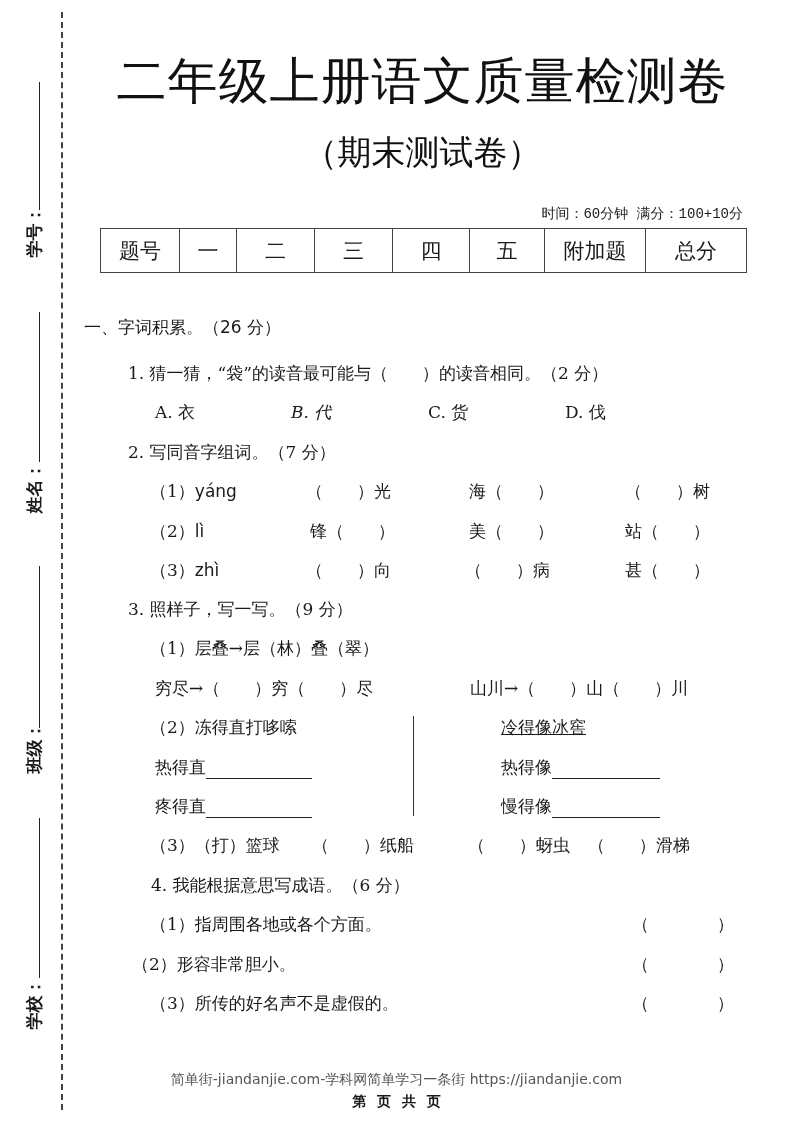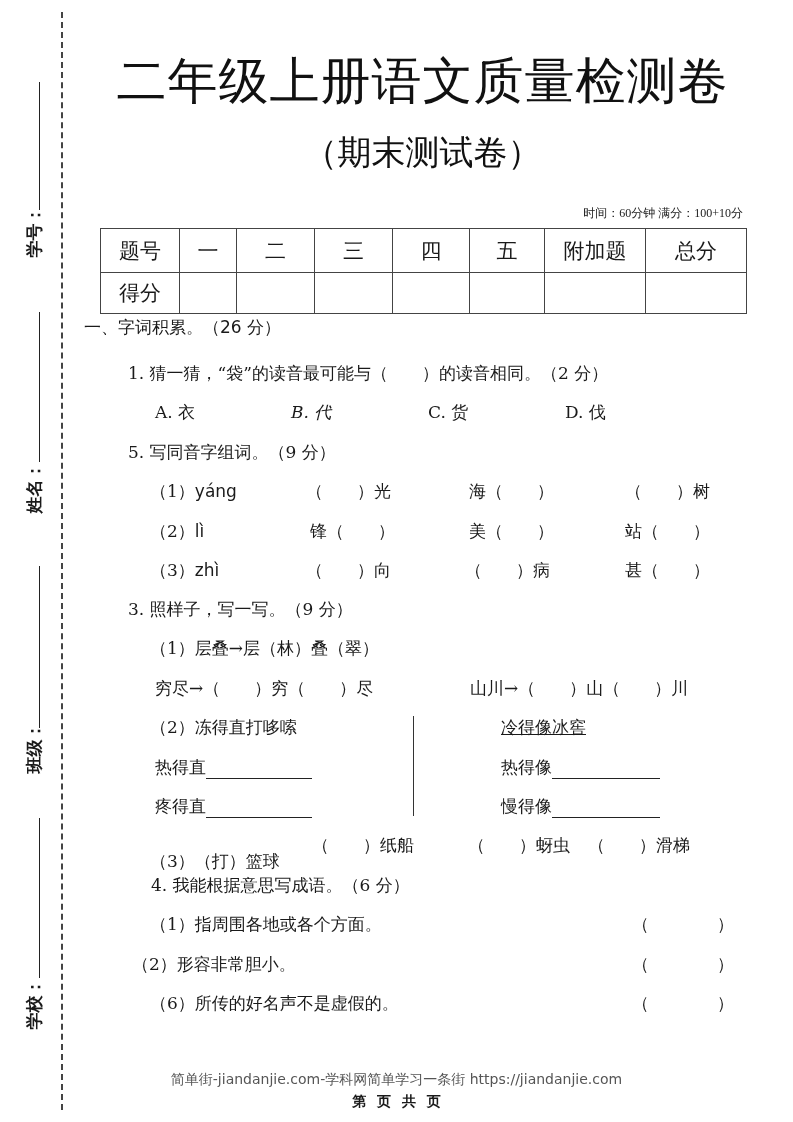--- a/index.html
+++ b/index.html
@@ -2,21 +2,21 @@
 <html><head>
 <meta charset="utf-8">
 <style>
   html,body{margin:0;padding:0;background:#fff;}
   body{width:793px;height:1122px;position:relative;overflow:hidden;font-family:"DejaVu Serif","Liberation Serif",serif;color:#1a1a1a;}
   .dash{position:absolute;left:61px;top:12px;height:1098px;border-left:2px dashed #444;}
   .sideline{position:absolute;left:39px;width:0;border-left:1px solid #222;}
   .sidelabel{position:absolute;left:14px;width:40px;height:40px;font-family:"DejaVu Sans","Liberation Sans",sans-serif;font-size:17px;font-weight:bold;transform:rotate(-90deg);transform-origin:center;white-space:nowrap;display:flex;align-items:center;justify-content:center;}
   .title{position:absolute;left:0;width:845px;top:48px;text-align:center;font-family:"DejaVu Sans","Liberation Sans",sans-serif;font-size:50px;letter-spacing:1px;color:#111;}
   .subtitle{position:absolute;left:0;width:845px;top:130px;text-align:center;font-family:"DejaVu Sans","Liberation Sans",sans-serif;font-size:34px;color:#111;}
-  .timeinfo{position:absolute;right:50px;top:205px;font-family:Liberation Serif, serif;font-size:12px;}
+  .timeinfo{position:absolute;right:50px;top:205px;font-family:Liberation Mono, monospace;font-size:14px;}
   table.score{position:absolute;left:100px;top:228px;border-collapse:collapse;font-family:"DejaVu Sans","Liberation Sans",sans-serif;font-size:21px;}
   table.score td{border:1.5px solid #444;text-align:center;padding:0;}
   table.score tr.r1 td{height:43px;text-align:center;}
   table.score tr.r2 td{height:40px;}
   .line{position:absolute;font-size:17px;white-space:nowrap;}
   .sec{font-family:"DejaVu Sans","Liberation Sans",sans-serif;font-size:17px;}
   .py{font-family:"DejaVu Sans","Liberation Sans",sans-serif;}
   .blank{display:inline-block;border-bottom:1px solid #222;height:18px;vertical-align:bottom;}
   .vdiv{position:absolute;left:413px;top:716px;height:100px;border-left:1.5px solid #333;}
   .footer{position:absolute;left:0;width:793px;top:1071px;text-align:center;font-family:"DejaVu Sans","Liberation Sans",sans-serif;font-size:14px;color:#555;}
@@ -48,42 +48,32 @@
       <tr class="r1">
     <td style="width:78px">题号</td>
     <td style="width:56px">一</td>
     <td style="width:77px">二</td>
     <td style="width:77px">三</td>
     <td style="width:76px">四</td>
     <td style="width:74px">五</td>
     <td style="width:100px">附加题</td>
     <td style="width:100px">总分</td>
   </tr>
-  <tr class="r2">
-    <td>得分</td>
-    <td></td>
-    <td></td>
-    <td></td>
-    <td></td>
-    <td></td>
-    <td></td>
-    <td></td>
-  </tr>
 </tbody>
   </table>
 
 <div class="line sec" style="left:84px;top:316px;">一、字词积累。（26 分）</div>
 
 <div class="line" style="left:128px;top:362px;">1. 猜一猜，“袋”的读音最可能与（　　）的读音相同。（2 分）</div>
 <div class="line" style="left:155px;top:401px;">A. 衣</div>
 <div class="line" style="left:291px;top:401px;font-style:italic;">B. 代</div>
 <div class="line" style="left:428px;top:401px;">C. 货</div>
 <div class="line" style="left:565px;top:401px;">D. 伐</div>
 
-<div class="line" style="left:128px;top:441px;">5. 写同音字组词。（9 分）</div>
+<div class="line" style="left:128px;top:441px;">2. 写同音字组词。（7 分）</div>
 
 <div class="line" style="left:150px;top:480px;"><span>（1）</span><span class="py">yáng</span></div>
 <div class="line" style="left:306px;top:480px;">（　　）光</div>
 <div class="line" style="left:469px;top:480px;">海（　　）</div>
 <div class="line" style="left:625px;top:480px;">（　　）树</div>
 
 <div class="line" style="left:150px;top:520px;"><span>（2）</span><span class="py">lì</span></div>
 <div class="line" style="left:310px;top:520px;">锋（　　）</div>
 <div class="line" style="left:469px;top:520px;">美（　　）</div>
 <div class="line" style="left:625px;top:520px;">站（　　）</div>
@@ -101,27 +91,27 @@
 <div class="line" style="left:150px;top:716px;">（2）冻得直打哆嗦</div>
 <div class="line" style="left:155px;top:756px;"><span>热得直</span><span class="blank" style="width:106px"></span></div>
 <div class="line" style="left:155px;top:795px;"><span>疼得直</span><span class="blank" style="width:106px"></span></div>
 
 <div class="vdiv"></div>
 
 <div class="line" style="left:501px;top:716px;text-decoration:underline;">冷得像冰窖</div>
 <div class="line" style="left:501px;top:756px;"><span>热得像</span><span class="blank" style="width:108px"></span></div>
 <div class="line" style="left:501px;top:795px;"><span>慢得像</span><span class="blank" style="width:108px"></span></div>
 
-<div class="line" style="left:150px;top:834px;margin-top:16px;">（3）（打）篮球</div>
+<div class="line" style="left:150px;top:834px;">（3）（打）篮球</div>
 <div class="line" style="left:312px;top:834px;">（　　）纸船</div>
 <div class="line" style="left:468px;top:834px;">（　　）蚜虫</div>
 <div class="line" style="left:588px;top:834px;">（　　）滑梯</div>
 
 <div class="line" style="left:128px;top:874px;margin-left:23px;">4. 我能根据意思写成语。（6 分）</div>
 <div class="line" style="left:150px;top:913px;">（1）指周围各地或各个方面。</div>
 <div class="line" style="left:632px;top:913px;">（　　　　）</div>
 <div class="line" style="left:132px;top:953px;">（2）形容非常胆小。</div>
 <div class="line" style="left:632px;top:953px;">（　　　　）</div>
-<div class="line" style="left:150px;top:992px;">（6）所传的好名声不是虚假的。</div>
+<div class="line" style="left:150px;top:992px;">（3）所传的好名声不是虚假的。</div>
 <div class="line" style="left:632px;top:992px;">（　　　　）</div>
 
 <div class="footer">简单街-jiandanjie.com-学科网简单学习一条街 https://jiandanjie.com</div>
 <div class="pagenum">第 页 共 页</div>
 
 </body></html>

